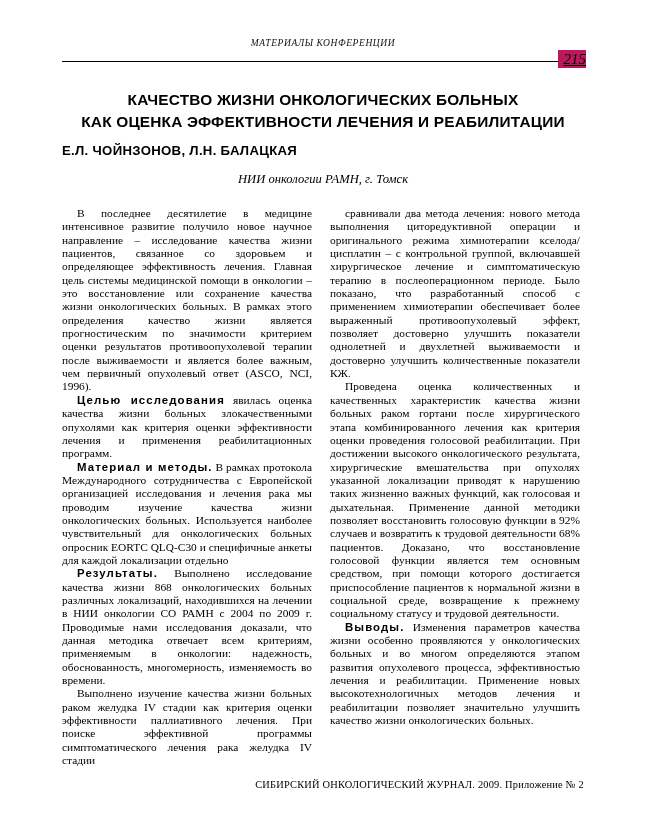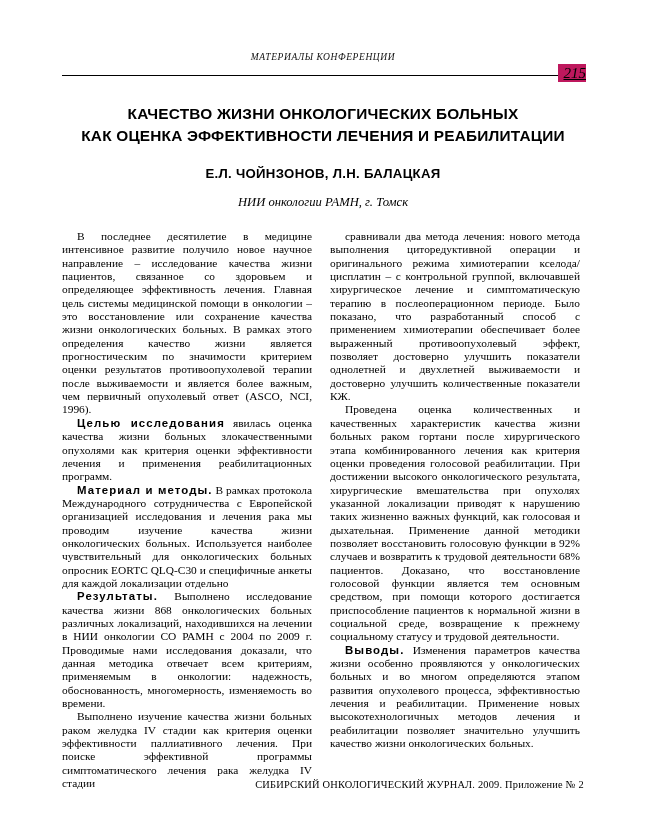--- a/index.html
+++ b/index.html
@@ -12,21 +12,21 @@
     background: #ffffff;
     font-family: "Liberation Serif", serif;
     color: #000000;
     overflow: hidden;
   }
   .page {
     position: relative;
     width: 646px;
     height: 820px;
     box-sizing: border-box;
-    padding: 52px 62px 30px 62px;
+    padding: 38px 62px 30px 62px;
   }
   .running-head {
     text-align: center;
     font-size: 9.5px;
     letter-spacing: 0.6px;
     font-style: italic;
     color: #111;
     margin: 0 0 7px 0;
   }
   .head-rule-wrap {
@@ -54,26 +54,25 @@
   .title {
     text-align: center;
     font-family: "Liberation Sans", sans-serif;
     font-weight: bold;
     font-size: 15.4px;
     line-height: 22px;
     letter-spacing: 0.2px;
     margin: 18px 0 0 0;
   }
   .authors {
-    text-align: center;
     font-family: "Liberation Sans", sans-serif;
     font-weight: bold;
     font-size: 13.2px;
     letter-spacing: 0.3px;
-    margin: 19px 0 0 0;
+    margin: 10px 0 0 0;
   }
   .affiliation {
     text-align: center;
     font-style: italic;
     font-size: 12.6px;
     margin: 14px 0 0 0;
   }
   .columns {
     display: flex;
     gap: 18px;

